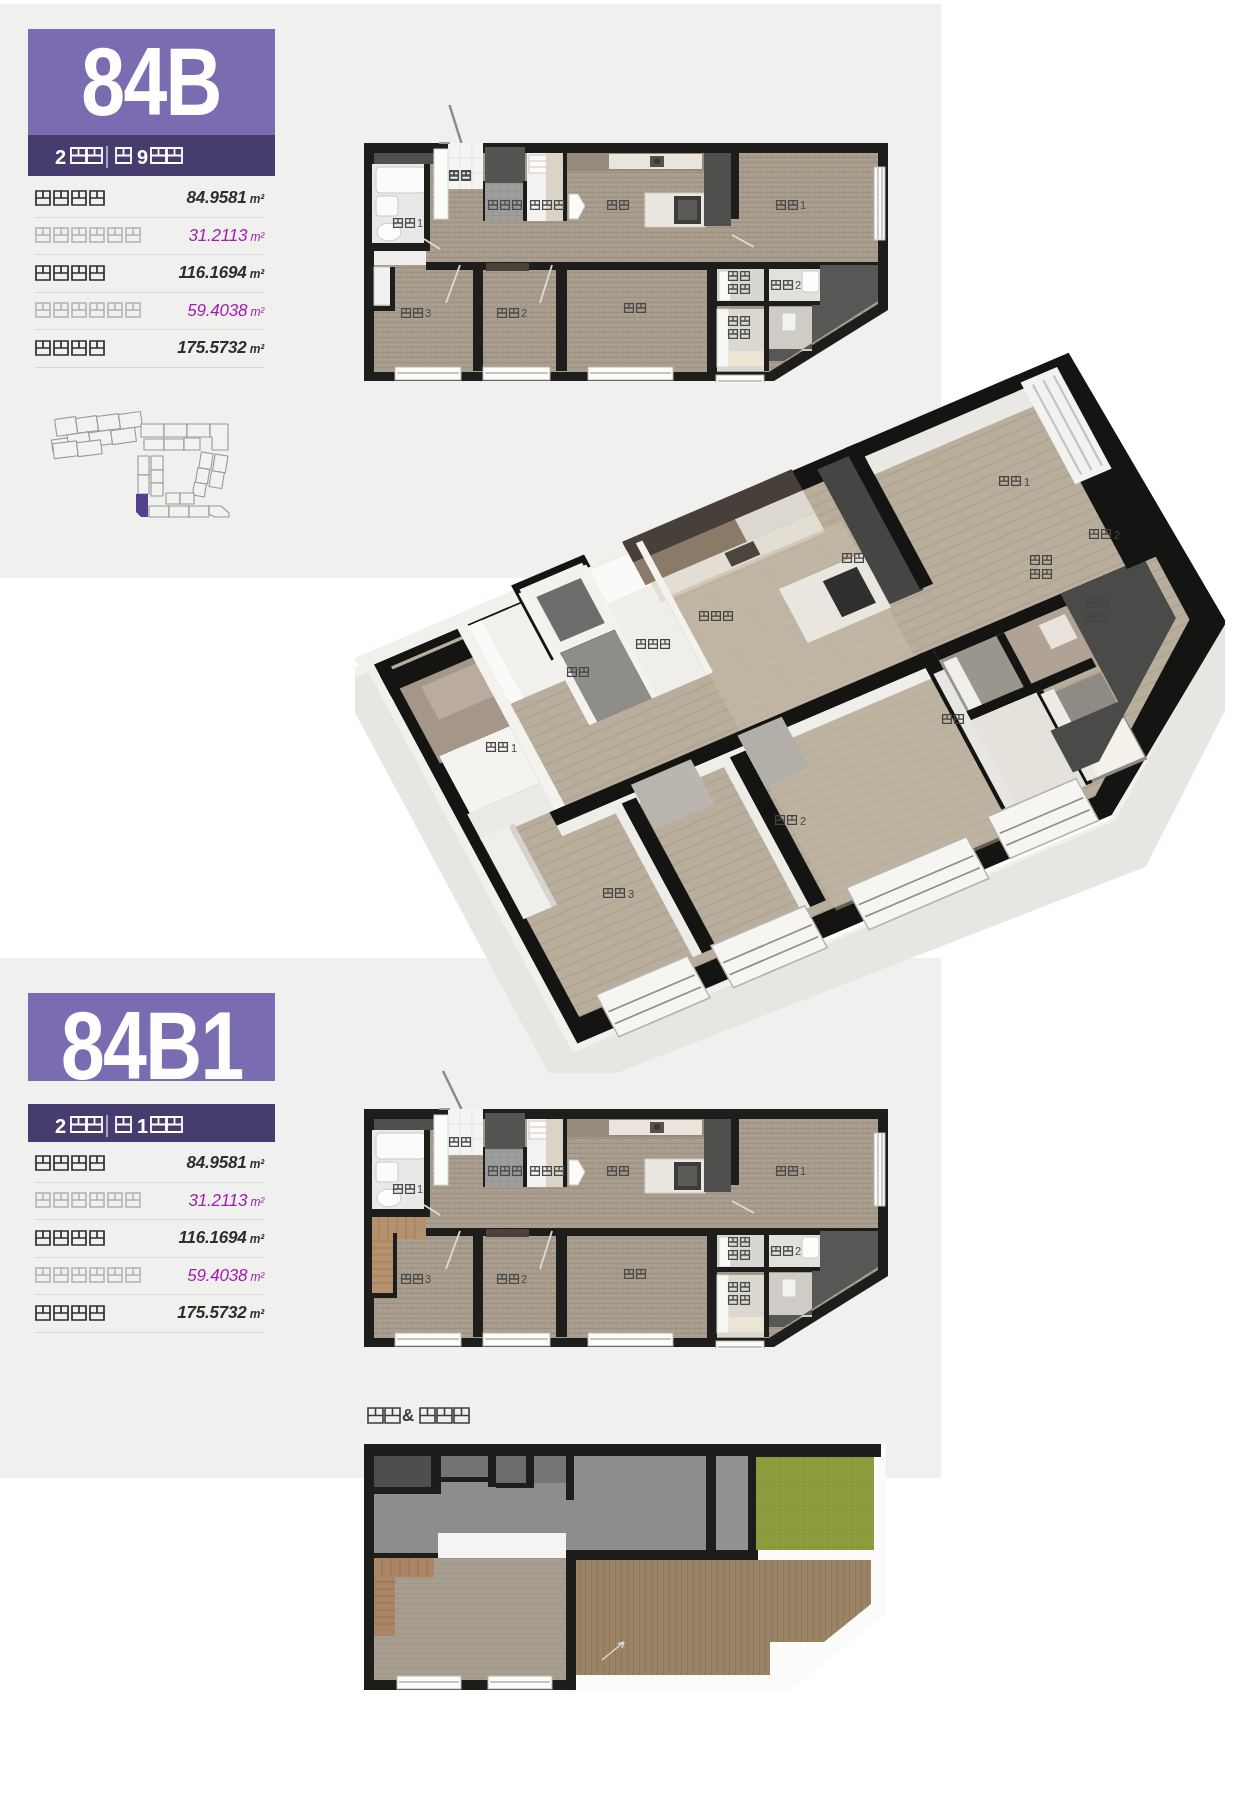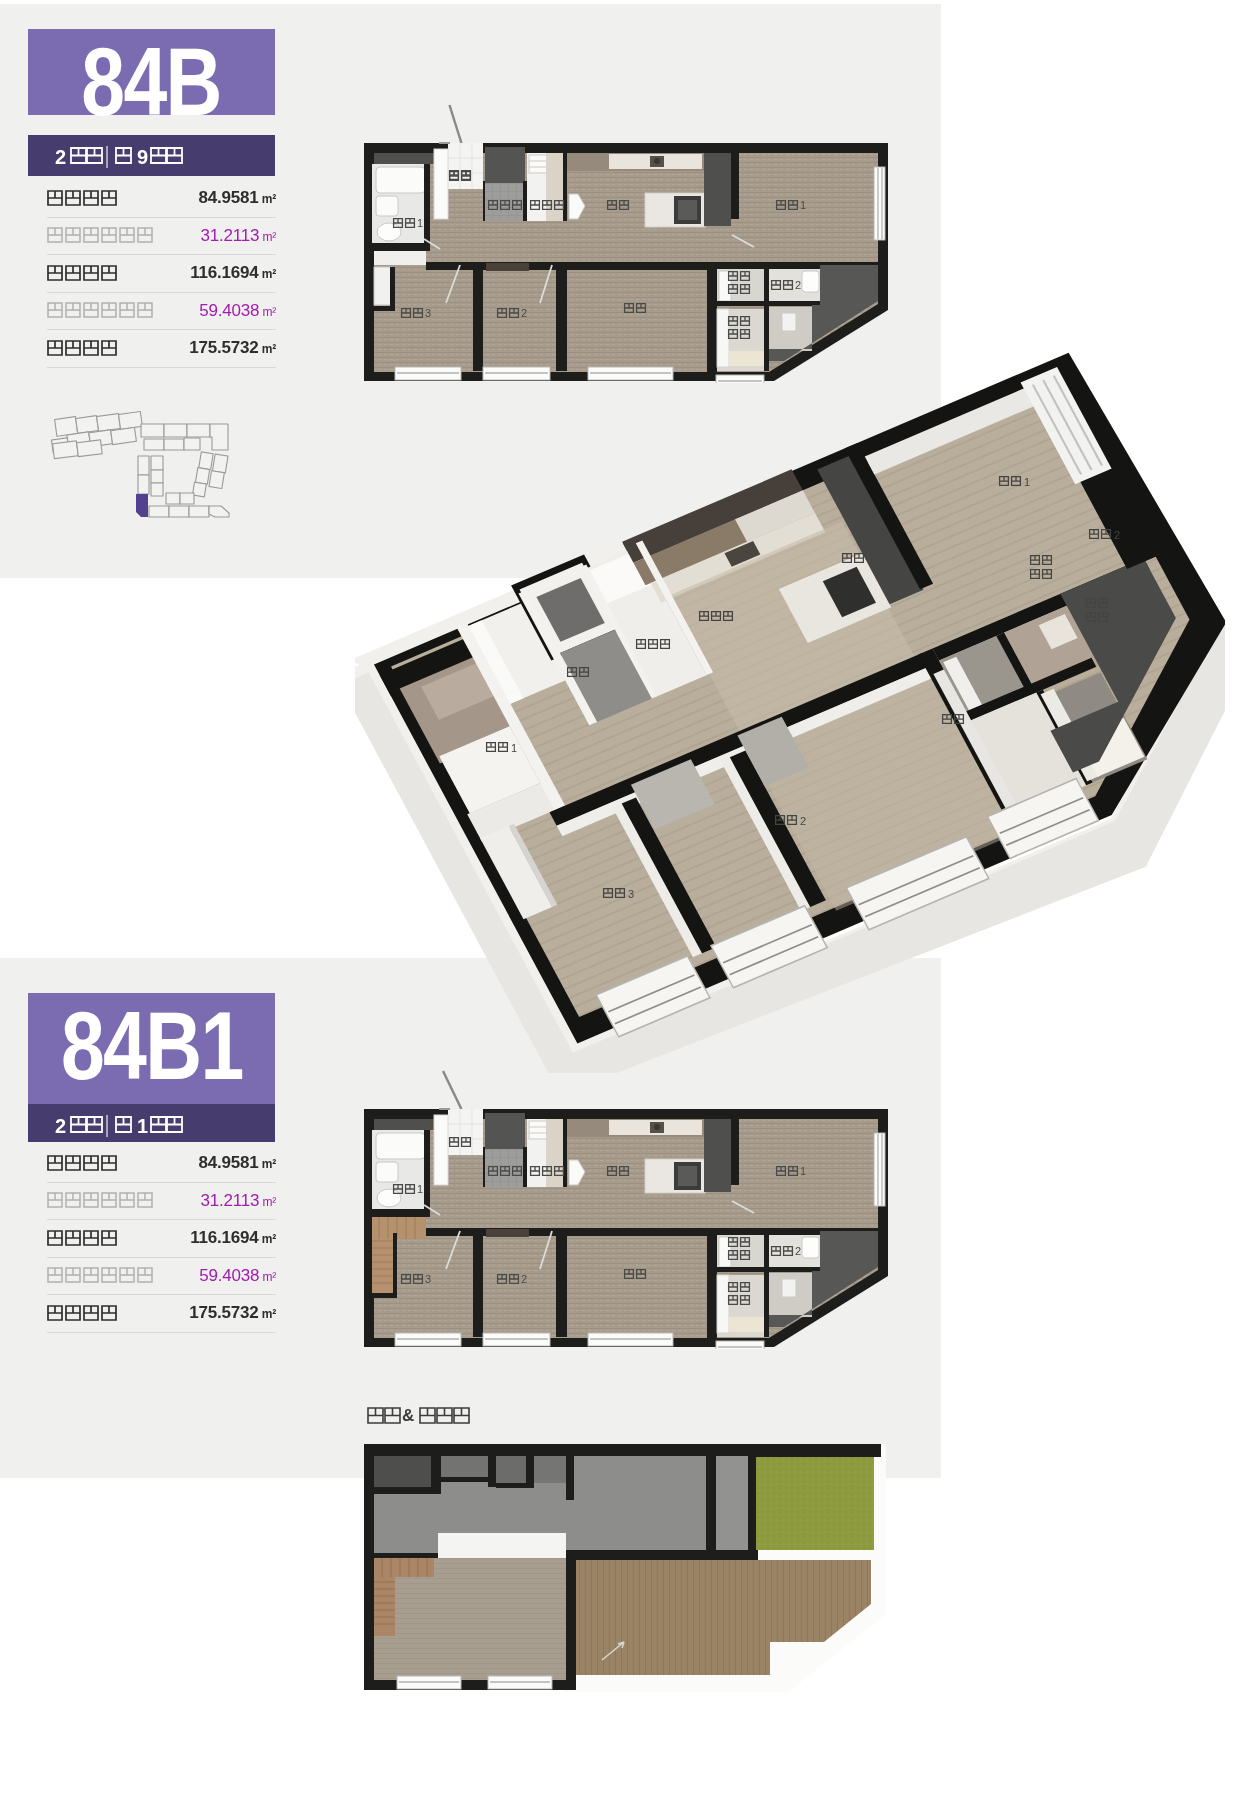--- a/index.html
+++ b/index.html
@@ -1,33 +1,33 @@
 <!DOCTYPE html>
 <html><head><meta charset="utf-8">
 <style>
 html,body{margin:0;padding:0;}
 body{width:1260px;height:1820px;position:relative;background:#fff;font-family:"Liberation Sans",sans-serif;overflow:hidden;}
 .abs{position:absolute;}
 .panel{position:absolute;left:0;width:941px;background:#f0f0ef;}
 .pbox{position:absolute;left:28px;width:247px;background:#7b6cb2;color:#fff;text-align:center;}
 .pbar{position:absolute;left:28px;width:247px;background:#463c6d;color:#fff;}
 .ttl{font-weight:bold;letter-spacing:-2px;display:inline-block;transform:scaleX(0.82);transform-origin:center;}
-.tbl{position:absolute;left:47px;width:229px;}
+.tbl{position:absolute;left:35px;width:229px;font-style:italic;}
 .trow{height:36.5px;border-bottom:1px solid #d8d8d7;display:flex;align-items:center;justify-content:space-between;}
 .tb{color:#2e2e2e;font-weight:bold;font-size:17px;}
 .tg{color:#a21caf;font-size:17px;}
 .val{letter-spacing:-0.2px;}
 .sq{font-size:12px;}
 </style>
 </head>
 <body>
 <div class="panel" style="top:4px;height:574px;"></div>
 <div class="panel" style="top:958px;height:520px;"></div>
 
-<div class="pbox" style="top:29px;height:86px;">
+<div class="pbox" style="top:29px;height:106px;">
   <div class="ttl" style="font-size:96px;line-height:106px;">84B</div>
 </div>
 <div class="pbar" style="top:135px;height:41px;">
     <svg width="247" height="41" style="display:block">
     <g stroke="#fff" fill="none" stroke-width="1.8">
       <use href="#sy15" x="42" y="12"></use>
         <use href="#sy15" x="58" y="12"></use>
       <use href="#sy15" x="87" y="12"></use>
       <use href="#sy15" x="122" y="12"></use>
         <use href="#sy15" x="138" y="12"></use>
@@ -92,21 +92,21 @@
           <use href="#sy16" x="0" y="0"></use>
           <use href="#sy16" x="18" y="0"></use>
           <use href="#sy16" x="36" y="0"></use>
           <use href="#sy16" x="54" y="0"></use>
         </g>
       </svg>
       <span class="tb val">175.5732<span class="sq"> m²</span></span>
     </div>
 </div>
 
-<div class="pbox" style="top:993px;height:111px;">
+<div class="pbox" style="top:993px;height:88px;">
   <div class="ttl" style="font-size:96px;line-height:105px;">84B1</div>
 </div>
 <div class="pbar" style="top:1104px;height:38px;">
     <svg width="247" height="38" style="display:block">
     <g stroke="#fff" fill="none" stroke-width="1.8">
       <use href="#sy15" x="42" y="12"></use>
         <use href="#sy15" x="58" y="12"></use>
       <use href="#sy15" x="87" y="12"></use>
       <use href="#sy15" x="122" y="12"></use>
         <use href="#sy15" x="138" y="12"></use>

